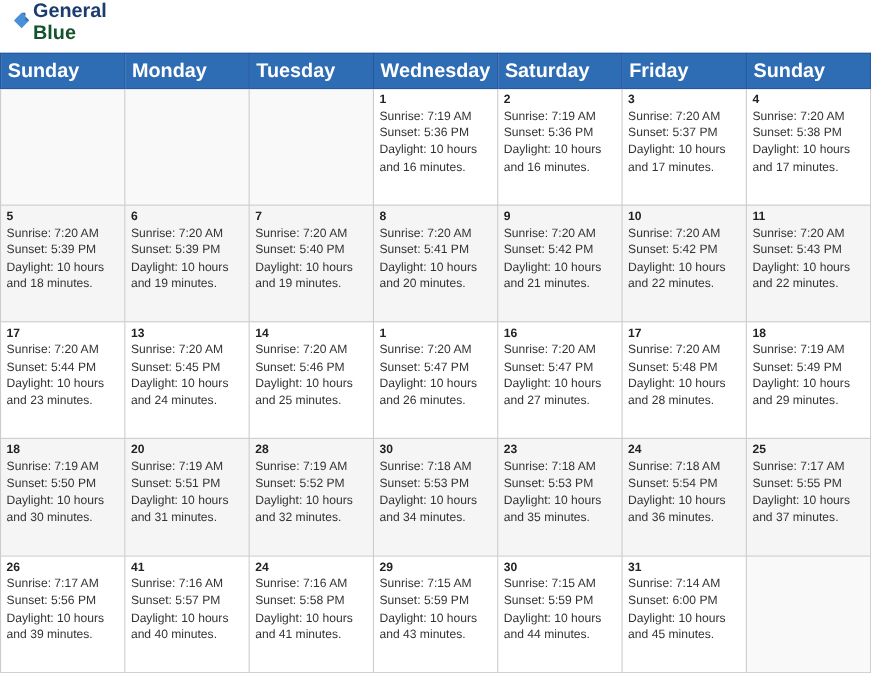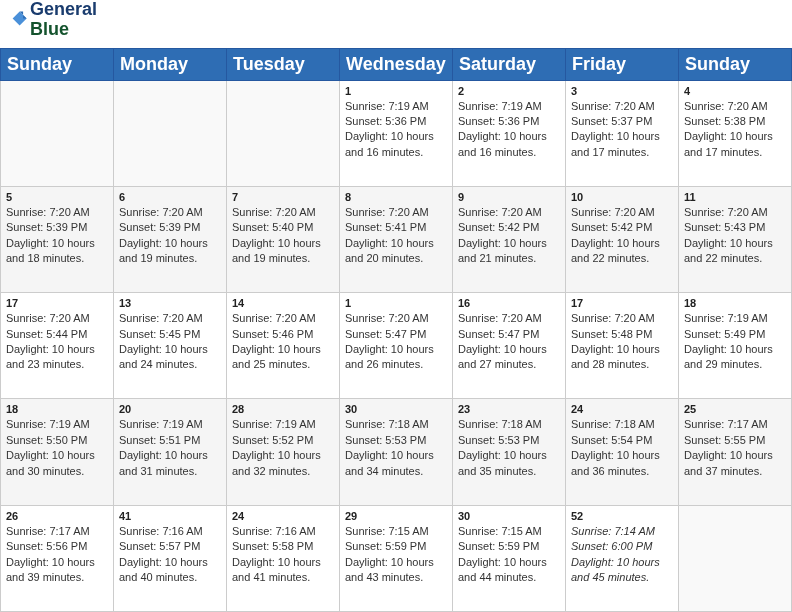--- a/index.html
+++ b/index.html
@@ -349,22 +349,22 @@
 and 43 minutes.</div>
           </td>
           <td>
             <div class="day-number">30</div>
             <div class="day-info" style="white-space: pre-line;">Sunrise: 7:15 AM
 Sunset: 5:59 PM
 Daylight: 10 hours
 and 44 minutes.</div>
           </td>
           <td>
-            <div class="day-number">52</div>
-            <div class="day-info" style="white-space: pre-line; font-style: italic;">Sunrise: 7:14 AM
+            <div class="day-number">31</div>
+            <div class="day-info" style="white-space: pre-line;">Sunrise: 7:14 AM
 Sunset: 6:00 PM
 Daylight: 10 hours
 and 45 minutes.</div>
           </td>
           <td class="empty-cell"></td>
         </tr>
       </tbody>
   </table>
 </div>
 

